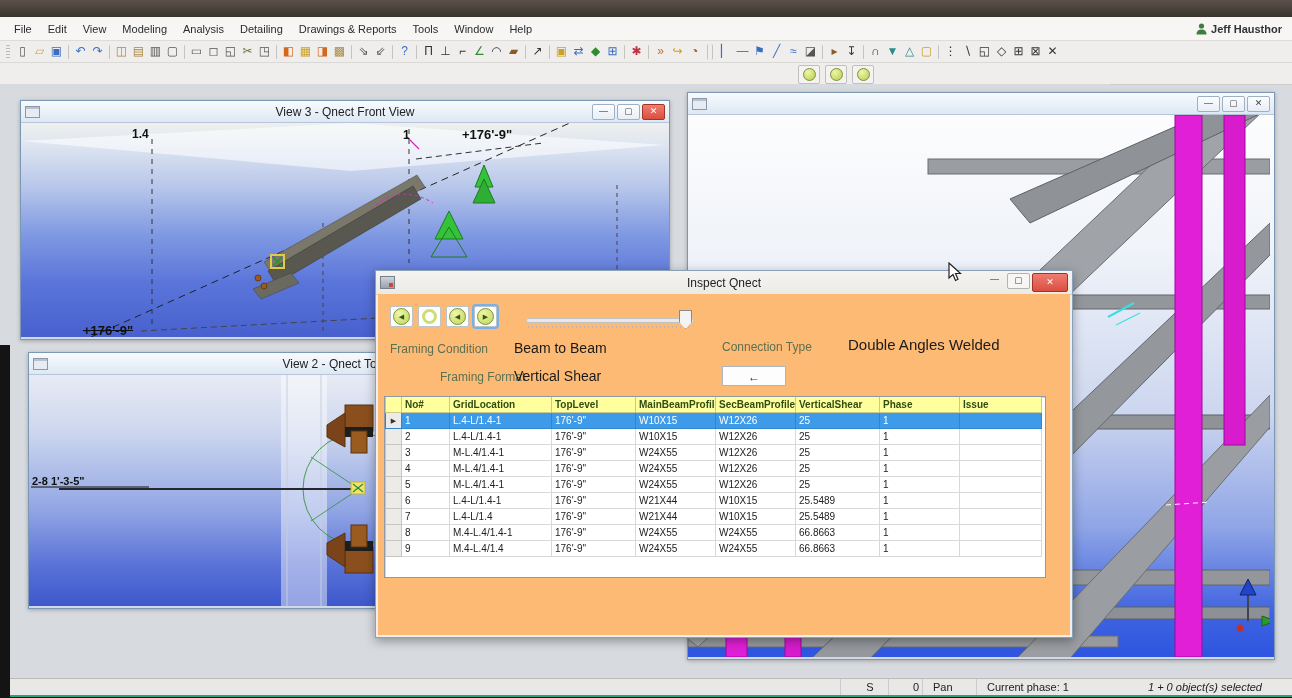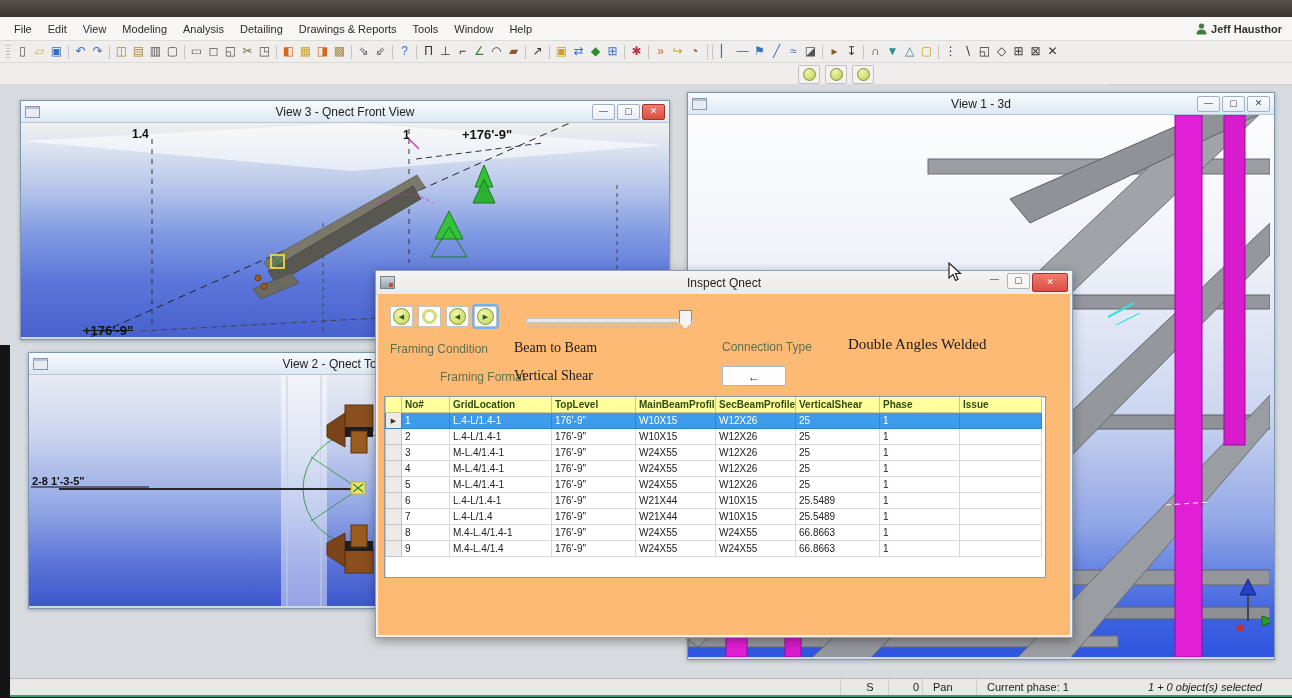--- a/index.html
+++ b/index.html
@@ -69,21 +69,21 @@
   .navbtn.ring .nball{background:transparent;border:3px solid #cdde72;box-sizing:border-box;}
   .navbtn .nglyph{font-size:7px;color:#2d5a12;line-height:1;}
   #slider{position:absolute;left:148px;top:16px;width:168px;height:20px;}
   #slider .track{position:absolute;left:0;right:0;top:8px;height:3px;background:#e9e9e9;
                  border:1px solid #c2c2c2;border-radius:2px;}
   #slider .ticks{position:absolute;left:2px;right:2px;top:16px;height:2px;
                  background:repeating-linear-gradient(90deg,#b9b9b9 0 1px,transparent 1px 4px);}
   #slider .thumb{position:absolute;right:2px;top:0;width:11px;height:17px;background:#f4f4f4;
                  border:1px solid #8a8a8a;clip-path:polygon(0 0,100% 0,100% 62%,50% 100%,0 62%);}
   .fld-label{position:absolute;font-size:12px;color:#5d7050;}
-  .fld-value{position:absolute;font-size:14px;color:#1a1a1a;font-family:Liberation Serif, serif;}
+  .fld-value{position:absolute;font-size:14px;color:#1a1a1a;}
   #back-btn{position:absolute;left:344px;top:72px;width:64px;height:20px;background:#fdfdfd;
             border:1px solid #aab6c0;font-size:12px;color:#333;line-height:18px;text-align:center;}
   #table-panel{position:absolute;left:6px;top:102px;width:660px;height:180px;background:#fff;
                border:1px solid #8f9aa4;box-shadow:inset 1px 1px 0 #d7d7d7;overflow:hidden;}
   #conn-table{border-collapse:collapse;table-layout:fixed;width:656px;font-size:10px;color:#222;padding-left:31px;}
   #conn-table th{background:#ffff9e;color:#2f4c12;font-weight:bold;text-align:left;
                  border:1px solid #c9c98a;border-top:none;height:15px;padding:0 3px;overflow:hidden;white-space:nowrap;}
   #conn-table td{border:1px solid #d8d8d8;height:15px;padding:0 3px;overflow:hidden;white-space:nowrap;}
   #conn-table td.selcell{background:#ecebe8;border-color:#c6c5c2;text-align:center;font-size:7px;color:#333;}
   #conn-table tr.selected td{background:#3d9be9;color:#fff;border-color:#2f86cf;}
@@ -298,21 +298,20 @@
             <line x1="612" y1="186" x2="602" y2="196" stroke="#d04040" stroke-width="1.5"></line>
           </g>
         </svg>
         <span class="vlabel" style="left:3px;top:100px;font-size:11px;">2-8 1'-3-5"</span>
       </div>
     </div>
 
     <div class="mdiwin" style="left:687px;top:8px;width:586px;height:566px;z-index:1;">
       <div class="titlebar">
         <span class="wicon"></span>
-        <span class="ttext">View 1 - 3d</span>
         <span class="winbtns">
           <span class="wbtn">—</span>
           <span class="wbtn">▢</span>
           <span class="wbtn">✕</span>
         </span>
       </div>
       <div class="viewport" style="height:542px;background:linear-gradient(180deg,#fdfdfe 0%,#f0f3f9 25%,#ccd6ef 55%,#8fa5e6 76%,#3f63e0 92%,#2e55e0 100%);">
         <svg width="582" height="542" viewBox="0 0 582 542">
           <g>
             <rect x="0" y="455" width="582" height="15" fill="#93969b" stroke="#63666b"></rect>

